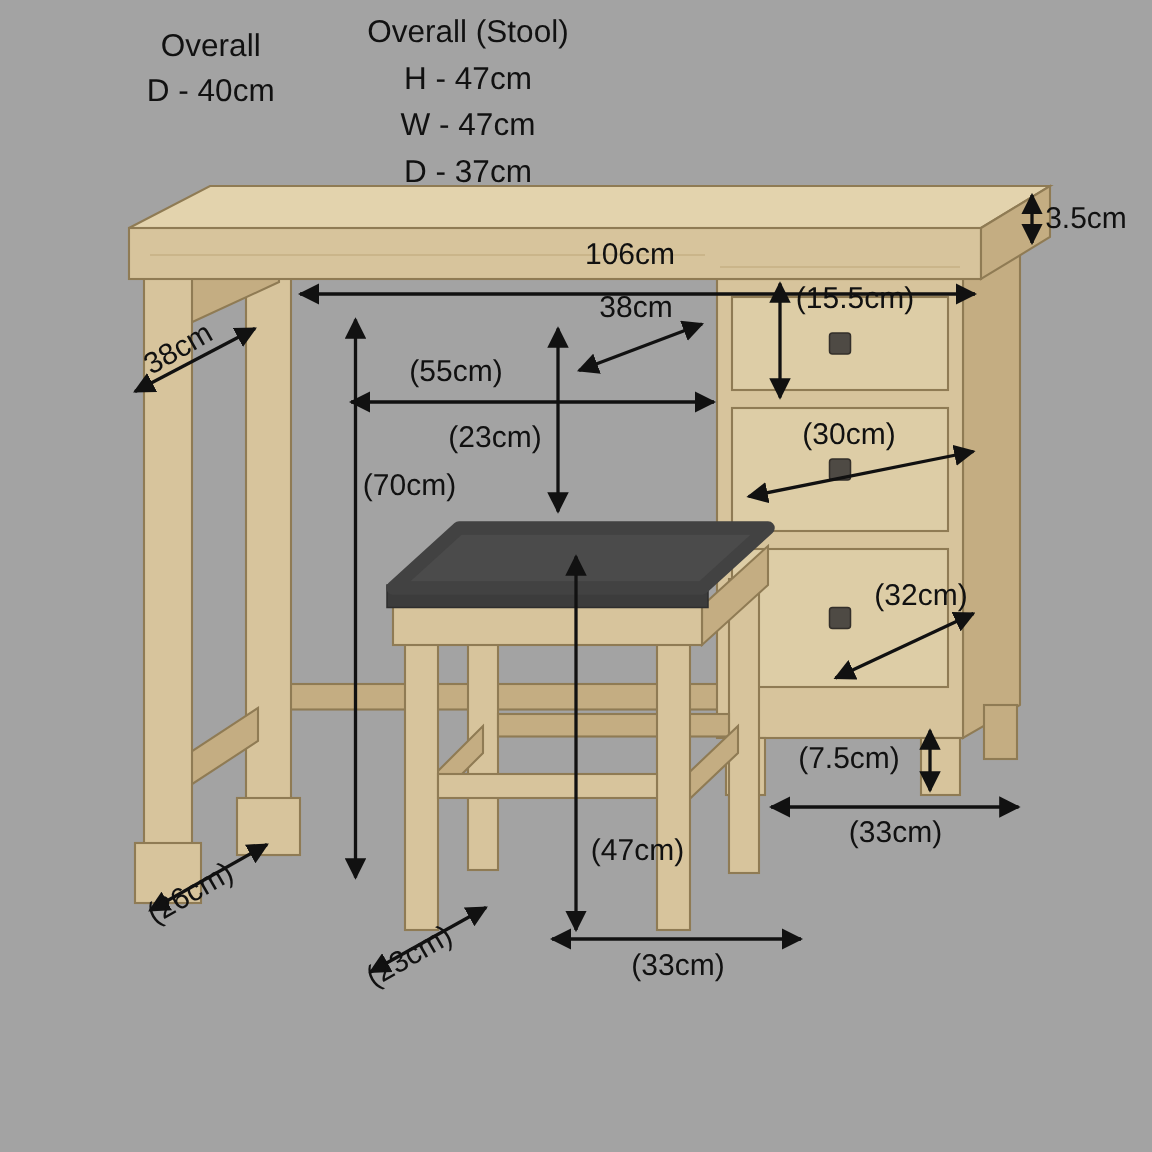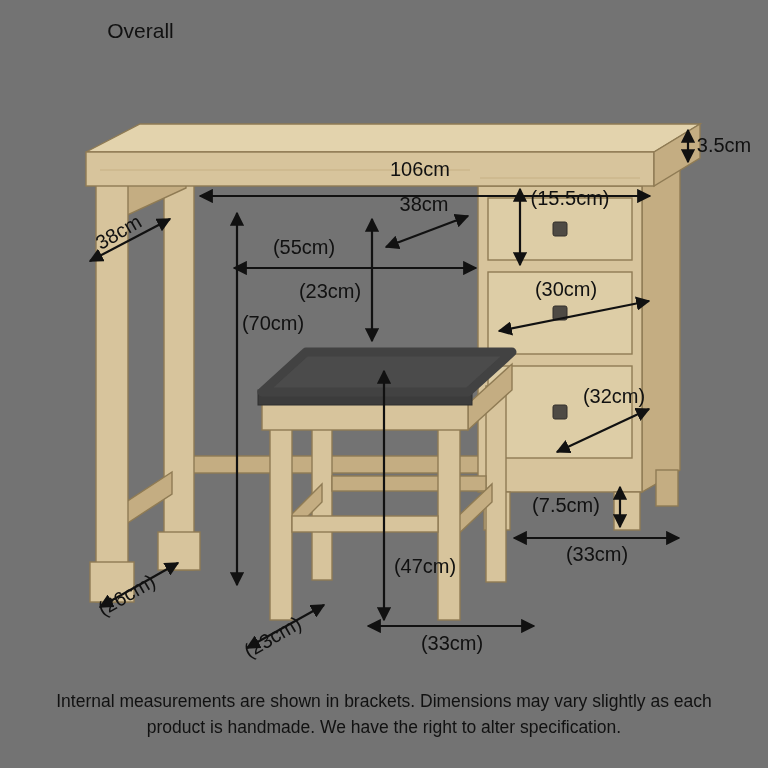--- a/index.html
+++ b/index.html
@@ -1,17 +1,17 @@
 <!DOCTYPE html>
 <html><head>
 <meta charset="utf-8">
 <style>
   html,body{margin:0;padding:0;background:#fff;}
   .canvas{
-    position:relative;width:768px;height:768px;background:#737373;
+    position:relative;width:768px;height:768px;background:#a3a3a3;
     font-family:"Liberation Sans", sans-serif;color:#111;overflow:hidden;
   }
   .spec-block{position:absolute;text-align:center;font-size:21px;line-height:30px;}
   .spec-desk{left:58px;top:16px;width:165px;}
   .spec-stool{left:222px;top:6px;width:180px;line-height:31px;}
   .spec-line{white-space:nowrap;}
   .diagram-svg{position:absolute;left:0;top:0;display:block;}
   .diagram-svg text{font-family:"Liberation Sans", sans-serif;font-size:20px;fill:#111;}
   .wood{fill:#d7c49c;stroke:#8f7b54;stroke-width:1.4;}
   .wood-light{fill:#e3d3ad;stroke:#8f7b54;stroke-width:1.4;}
@@ -24,22 +24,29 @@
     font-size:17.5px;line-height:26px;color:#111;
   }
 </style>
 </head>
 <body>
 
 <div class="canvas">
 
   <div class="spec-block spec-desk">
     <div class="spec-line">Overall</div>
+    <div class="spec-line">D - 40cm</div>
   </div>
 
+  <div class="spec-block spec-stool">
+    <div class="spec-line">Overall (Stool)</div>
+    <div class="spec-line">H - 47cm</div>
+    <div class="spec-line">W - 47cm</div>
+    <div class="spec-line">D - 37cm</div>
+  </div>
 
   <svg class="diagram-svg" width="768" height="768" viewBox="0 0 768 768">
     <defs>
       <marker id="ah" viewBox="0 0 10 10" refX="9" refY="5" markerWidth="6.5" markerHeight="6.5" orient="auto-start-reverse">
         <path d="M0,0 L10,5 L0,10 Z" fill="#111"></path>
       </marker>
     </defs>
 
     <g>
 
@@ -119,18 +126,14 @@
       <text x="614" y="403">(32cm)</text>
       <text x="566" y="512">(7.5cm)</text>
       <text x="597" y="561">(33cm)</text>
       <text x="130" y="601" transform="rotate(-30 130 601)">(26cm)</text>
       <text x="425" y="573">(47cm)</text>
       <text x="276" y="643" transform="rotate(-30 276 643)">(23cm)</text>
       <text x="452" y="650">(33cm)</text>
     </g>
   </svg>
 
-  <div class="footer">
-    <div>Internal measurements are shown in brackets. Dimensions may vary slightly as each</div>
-    <div>product is handmade. We have the right to alter specification.</div>
-  </div>
 
 </div>
 
 </body></html>

